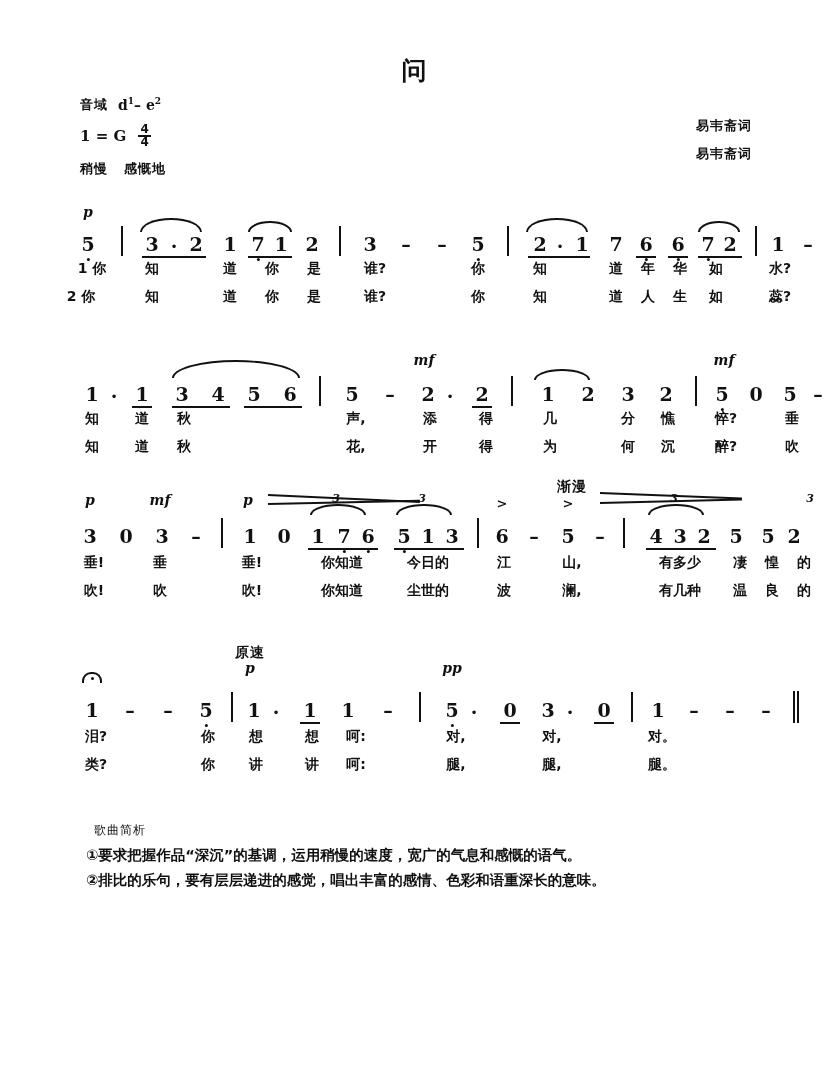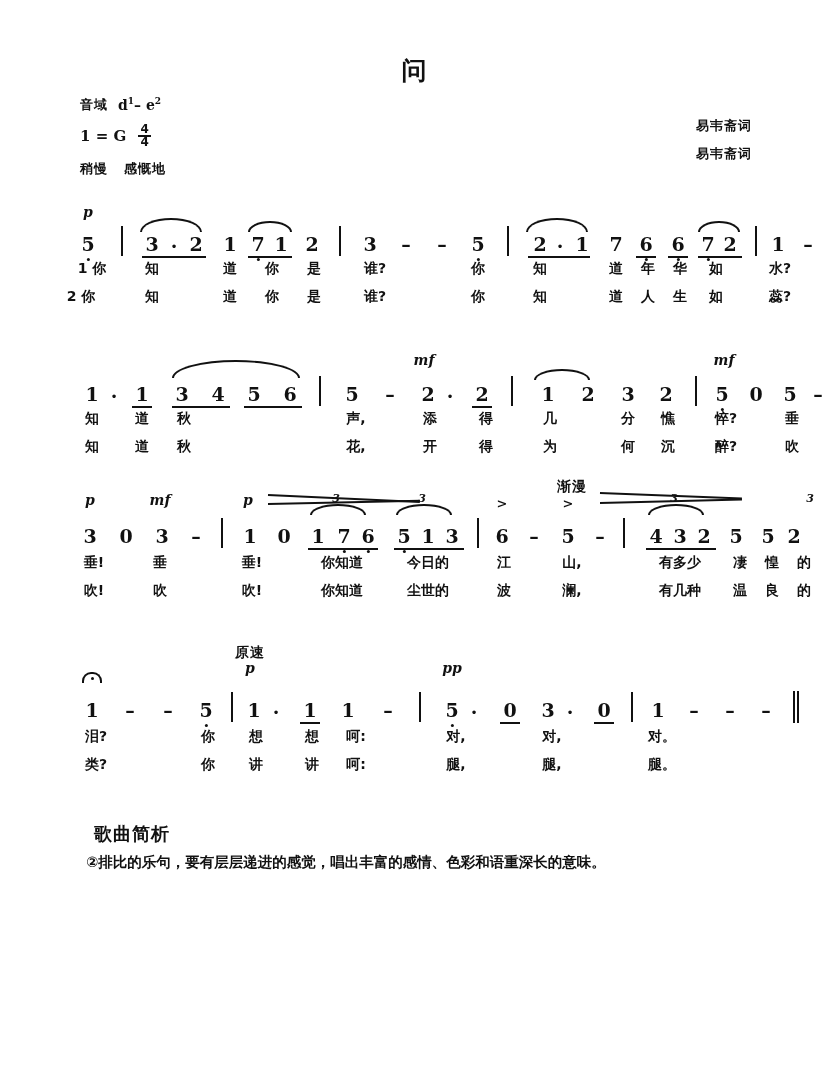--- a/index.html
+++ b/index.html
@@ -110,21 +110,21 @@
 
   
   .lyrics{position:relative;height:28px;}
   .ly{
     position:absolute;top:0;transform:translateX(-50%);
     font-size:14px;font-weight:bold;white-space:nowrap;letter-spacing:0;
   }
 
   
   .prose{position:absolute;left:86px;top:822px;width:672px;}
-  .h{font-size:18px;font-weight:bold;letter-spacing:1px;margin-bottom:4px;padding-left:8px;}
+  .h{font-size:12px;font-weight:normal;letter-spacing:1px;margin-bottom:4px;padding-left:8px;}
   .p{font-size:14.5px;line-height:25px;text-align:justify;font-weight:bold;}
   .p.indent{text-indent:2em;}
   .li{font-size:14.5px;line-height:25px;font-weight:bold;}
   .sec2{margin-top:6px;}
 </style>
 </head>
 <body>
 
 <div class="page">
 
@@ -465,16 +465,17 @@
       <div class="ly" style="left:312px;">讲</div>
       <div class="ly" style="left:356px;">呵:</div>
       <div class="ly" style="left:456px;">腿,</div>
       <div class="ly" style="left:552px;">腿,</div>
       <div class="ly" style="left:662px;">腿。</div>
     </div>
   </div>
 
   <div class="prose">
     <div class="h">歌曲简析</div>
+    <div class="li">①要求把握作品“深沉”的基调，运用稍慢的速度，宽广的气息和感慨的语气。</div>
     <div class="li">②排比的乐句，要有层层递进的感觉，唱出丰富的感情、色彩和语重深长的意味。</div>
   </div>
 
 </div>
 
 </body></html>

